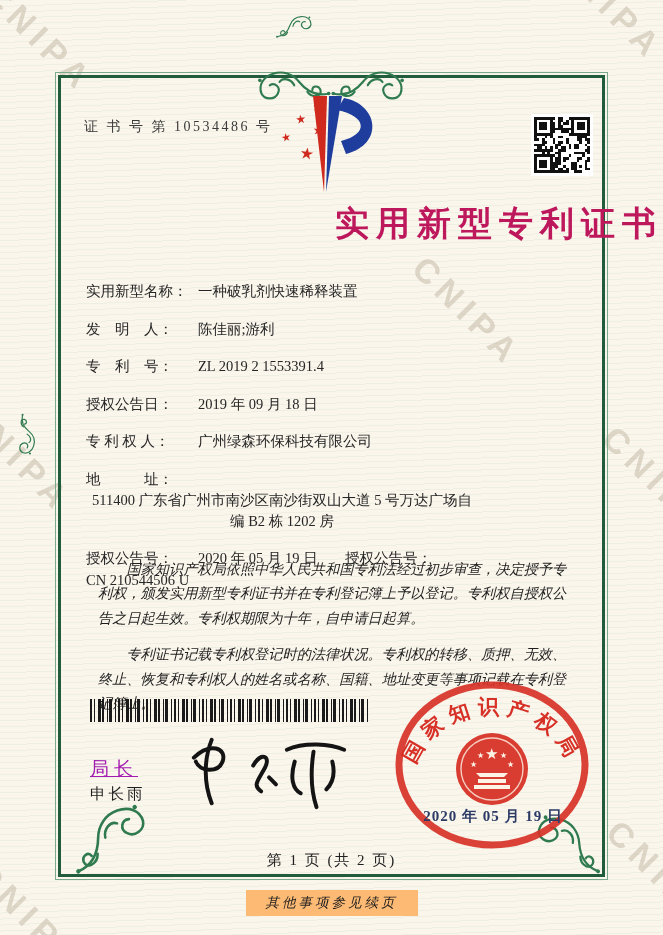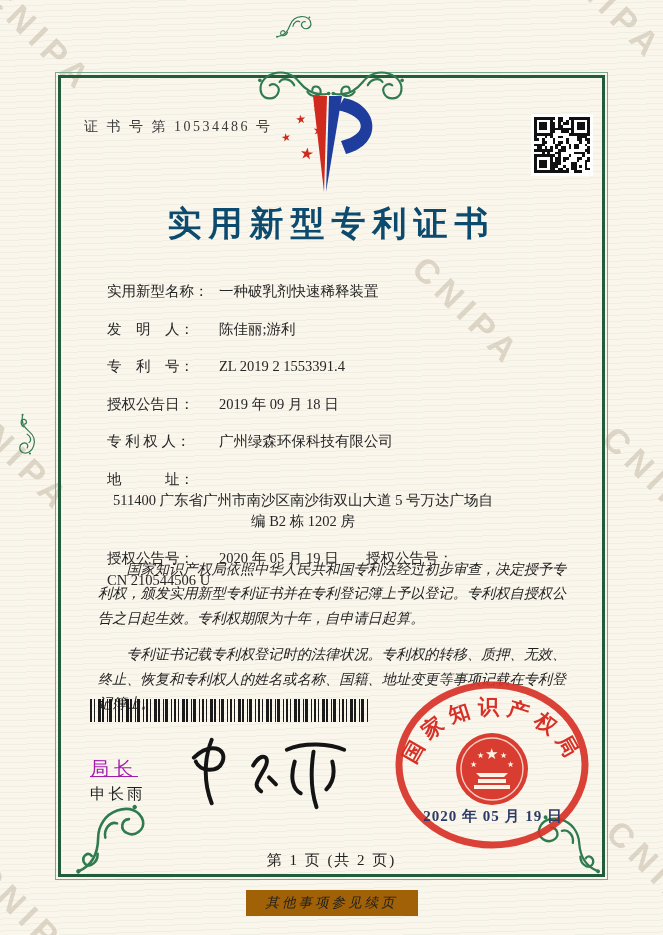--- a/index.html
+++ b/index.html
@@ -25,25 +25,25 @@
     border:1px solid #7aa98c;
   }
   .frame-inner{position:absolute;inset:2px;border:3px solid #215c3c;}
   .cert-no{
     position:absolute;left:84px;top:118px;
     font-size:14px;letter-spacing:2.5px;color:#3a3a3a;
   }
   .logo{position:absolute;left:272px;top:88px;width:120px;height:116px;}
   .qr{position:absolute;left:531px;top:114px;width:56px;height:56px;background:#fff;padding:3px;}
   .title{
-    position:absolute;left:0;right:0;top:201px;text-align:center;
-    font-size:34px;font-weight:700;letter-spacing:7px;color:#0c4a6e;
+    position:absolute;left:0;right:0;top:201px;text-align:right;
+    font-size:34px;font-weight:700;letter-spacing:7px;color:#be185d;
   }
   .fields{position:absolute;left:86px;top:280px;width:500px;font-size:14.5px;}
-  .frow{margin-bottom:15.5px;line-height:22px;margin-left:21px;}
+  .frow{margin-bottom:15.5px;line-height:22px;}
   .flabel{display:inline-block;width:112px;vertical-align:top;color:#262626;}
   .fvalue{display:inline-block;width:350px;vertical-align:top;color:#262626;}
   .fvalue.addr{width:392px;line-height:21px;text-align:center;}
   .fvalue.short{width:147px;}
   .flabel.second{width:112px;}
   .paras{
     position:absolute;left:86px;top:545px;width:494px;
     font-size:14.2px;line-height:1.72;color:#1e1e1e;font-style:italic;
   }
   .paras p{margin:12px;text-indent:2em;}
@@ -67,21 +67,21 @@
   .seal-date{
     position:absolute;left:398px;top:807px;width:190px;text-align:center;
     font-size:15px;letter-spacing:1px;color:#2c3a66;font-weight:600;
   }
   .page-num{
     position:absolute;left:0;right:0;top:851px;text-align:center;
     font-size:15px;letter-spacing:2px;color:#1f1f1f;
   }
   .note{
     position:absolute;left:50%;transform:translateX(-50%);top:890px;
-    background:#a16207;padding:4px 20px;
+    background:#fdba74;padding:4px 20px;
     font-size:13.5px;letter-spacing:3px;color:#1f1f1f;font-style:italic;
   }
   .orn{position:absolute;pointer-events:none;}
   svg{display:block;}
 </style>
 </head>
 <body>
 
 <div class="page">
 

